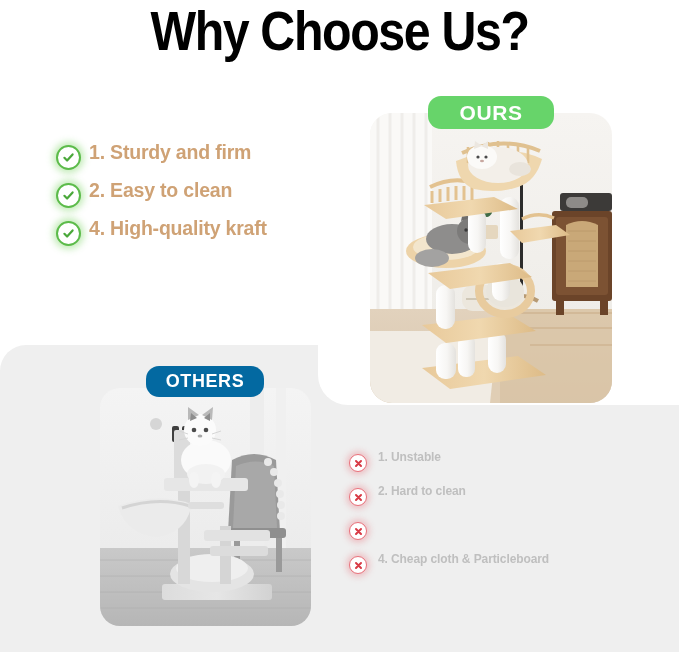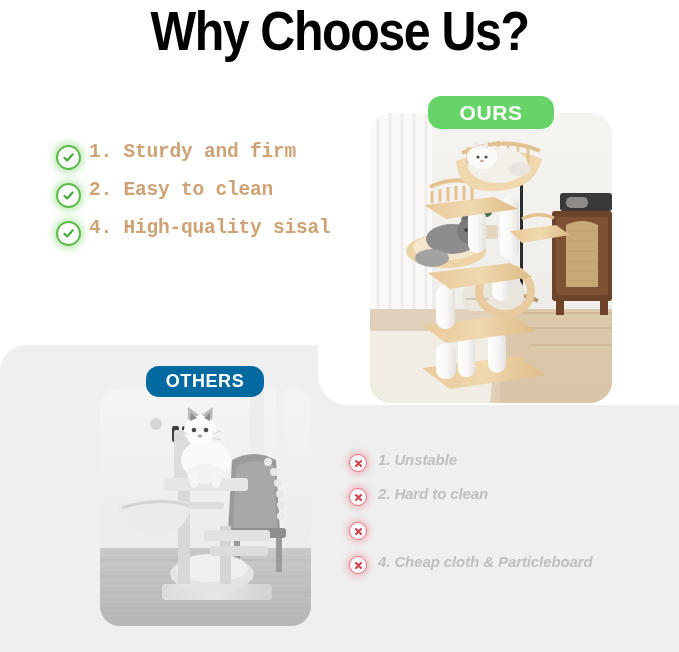--- a/index.html
+++ b/index.html
@@ -61,21 +61,20 @@
     position: absolute;
     left: 52px;
     top: 140px;
     width: 320px;
     z-index: 4;
   }
   .pro-item {
     display: flex;
     align-items: flex-start;
     margin-bottom: 7px;
-    font-family: Liberation Mono, monospace;
   }
   .pro-item .icon-wrap {
     flex: 0 0 auto;
     width: 30px;
     height: 30px;
     position: relative;
     margin-right: 7px;
     margin-top: 1px;
   }
   .check-icon {
@@ -132,26 +131,25 @@
     border-radius: 50%;
     border: 1.6px solid #e8707a;
     background: #ffffff;
     box-shadow: 0 0 6px 2.5px rgba(235, 110, 120, 0.38);
     display: flex;
     align-items: center;
     justify-content: center;
   }
   .x-icon svg { display: block; }
   .con-text {
-    font-size: 15px;
+    font-size: 12px;
     font-weight: bold;
     color: #bfbfbf;
     line-height: 1.33;
     letter-spacing: -0.1px;
-    font-style: italic;
   }
   .con-text .l2 { display: block; padding-left: 17px; }
 
   
   .photo-card {
     position: absolute;
     overflow: hidden;
     border-radius: 22px;
     z-index: 3;
   }
@@ -341,21 +339,21 @@
 
 
   <div class="pro-item">
     <span class="icon-wrap">
       <span class="check-icon">
         <svg width="13" height="13" viewBox="0 0 13 13">
             <path d="M2.4 6.8 L5.1 9.5 L10.6 3.4" stroke="#4aa83a" stroke-width="2.2" fill="none" stroke-linecap="round" stroke-linejoin="round"></path>
           </svg>
       </span>
     </span>
-    <span class="pro-text"><span>4.</span> <span>High-quality sisal</span></span>
+    <span class="pro-text"><span>4.</span> <span>High-quality kraft</span></span>
   </div>
 
 </div>
 
 <div class="photo-card photo-others">
   <svg class="scene" viewBox="0 0 211 238" preserveAspectRatio="xMidYMid slice">
     <defs>
       <linearGradient id="wallG2" x1="0" y1="0" x2="0" y2="1">
         <stop offset="0%" stop-color="#f4f4f4"></stop>
         <stop offset="100%" stop-color="#e8e8e8"></stop>

